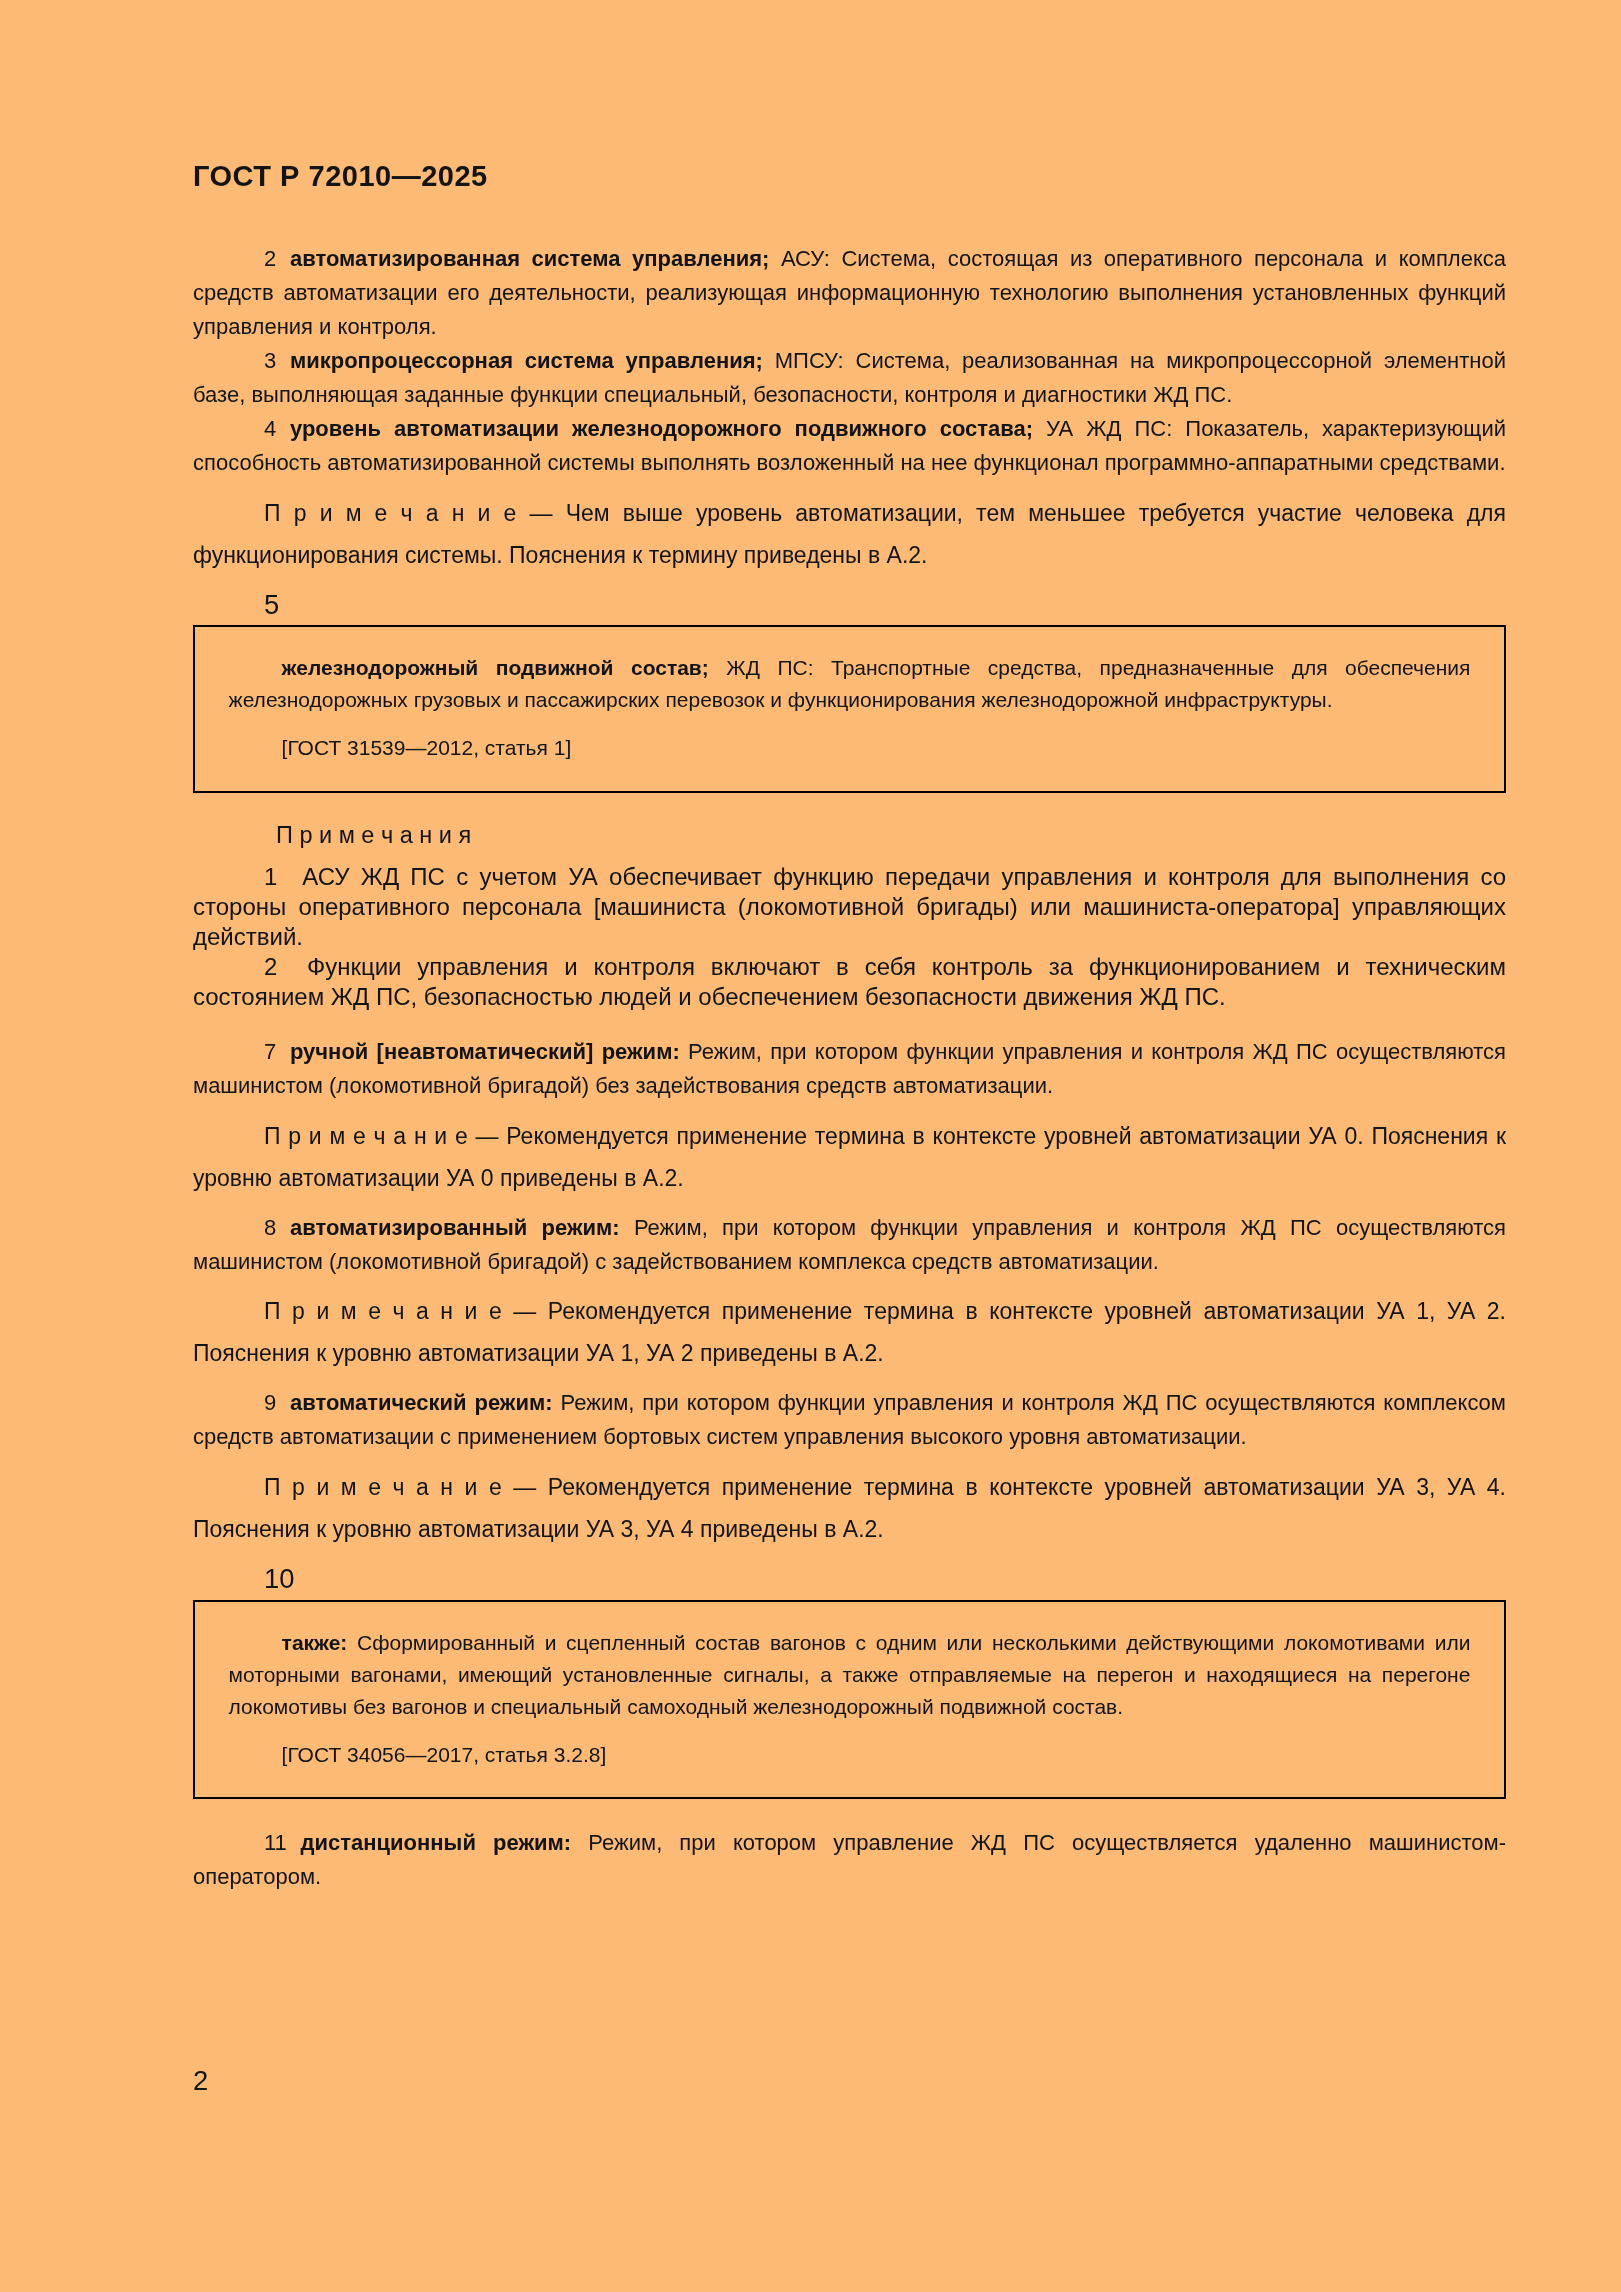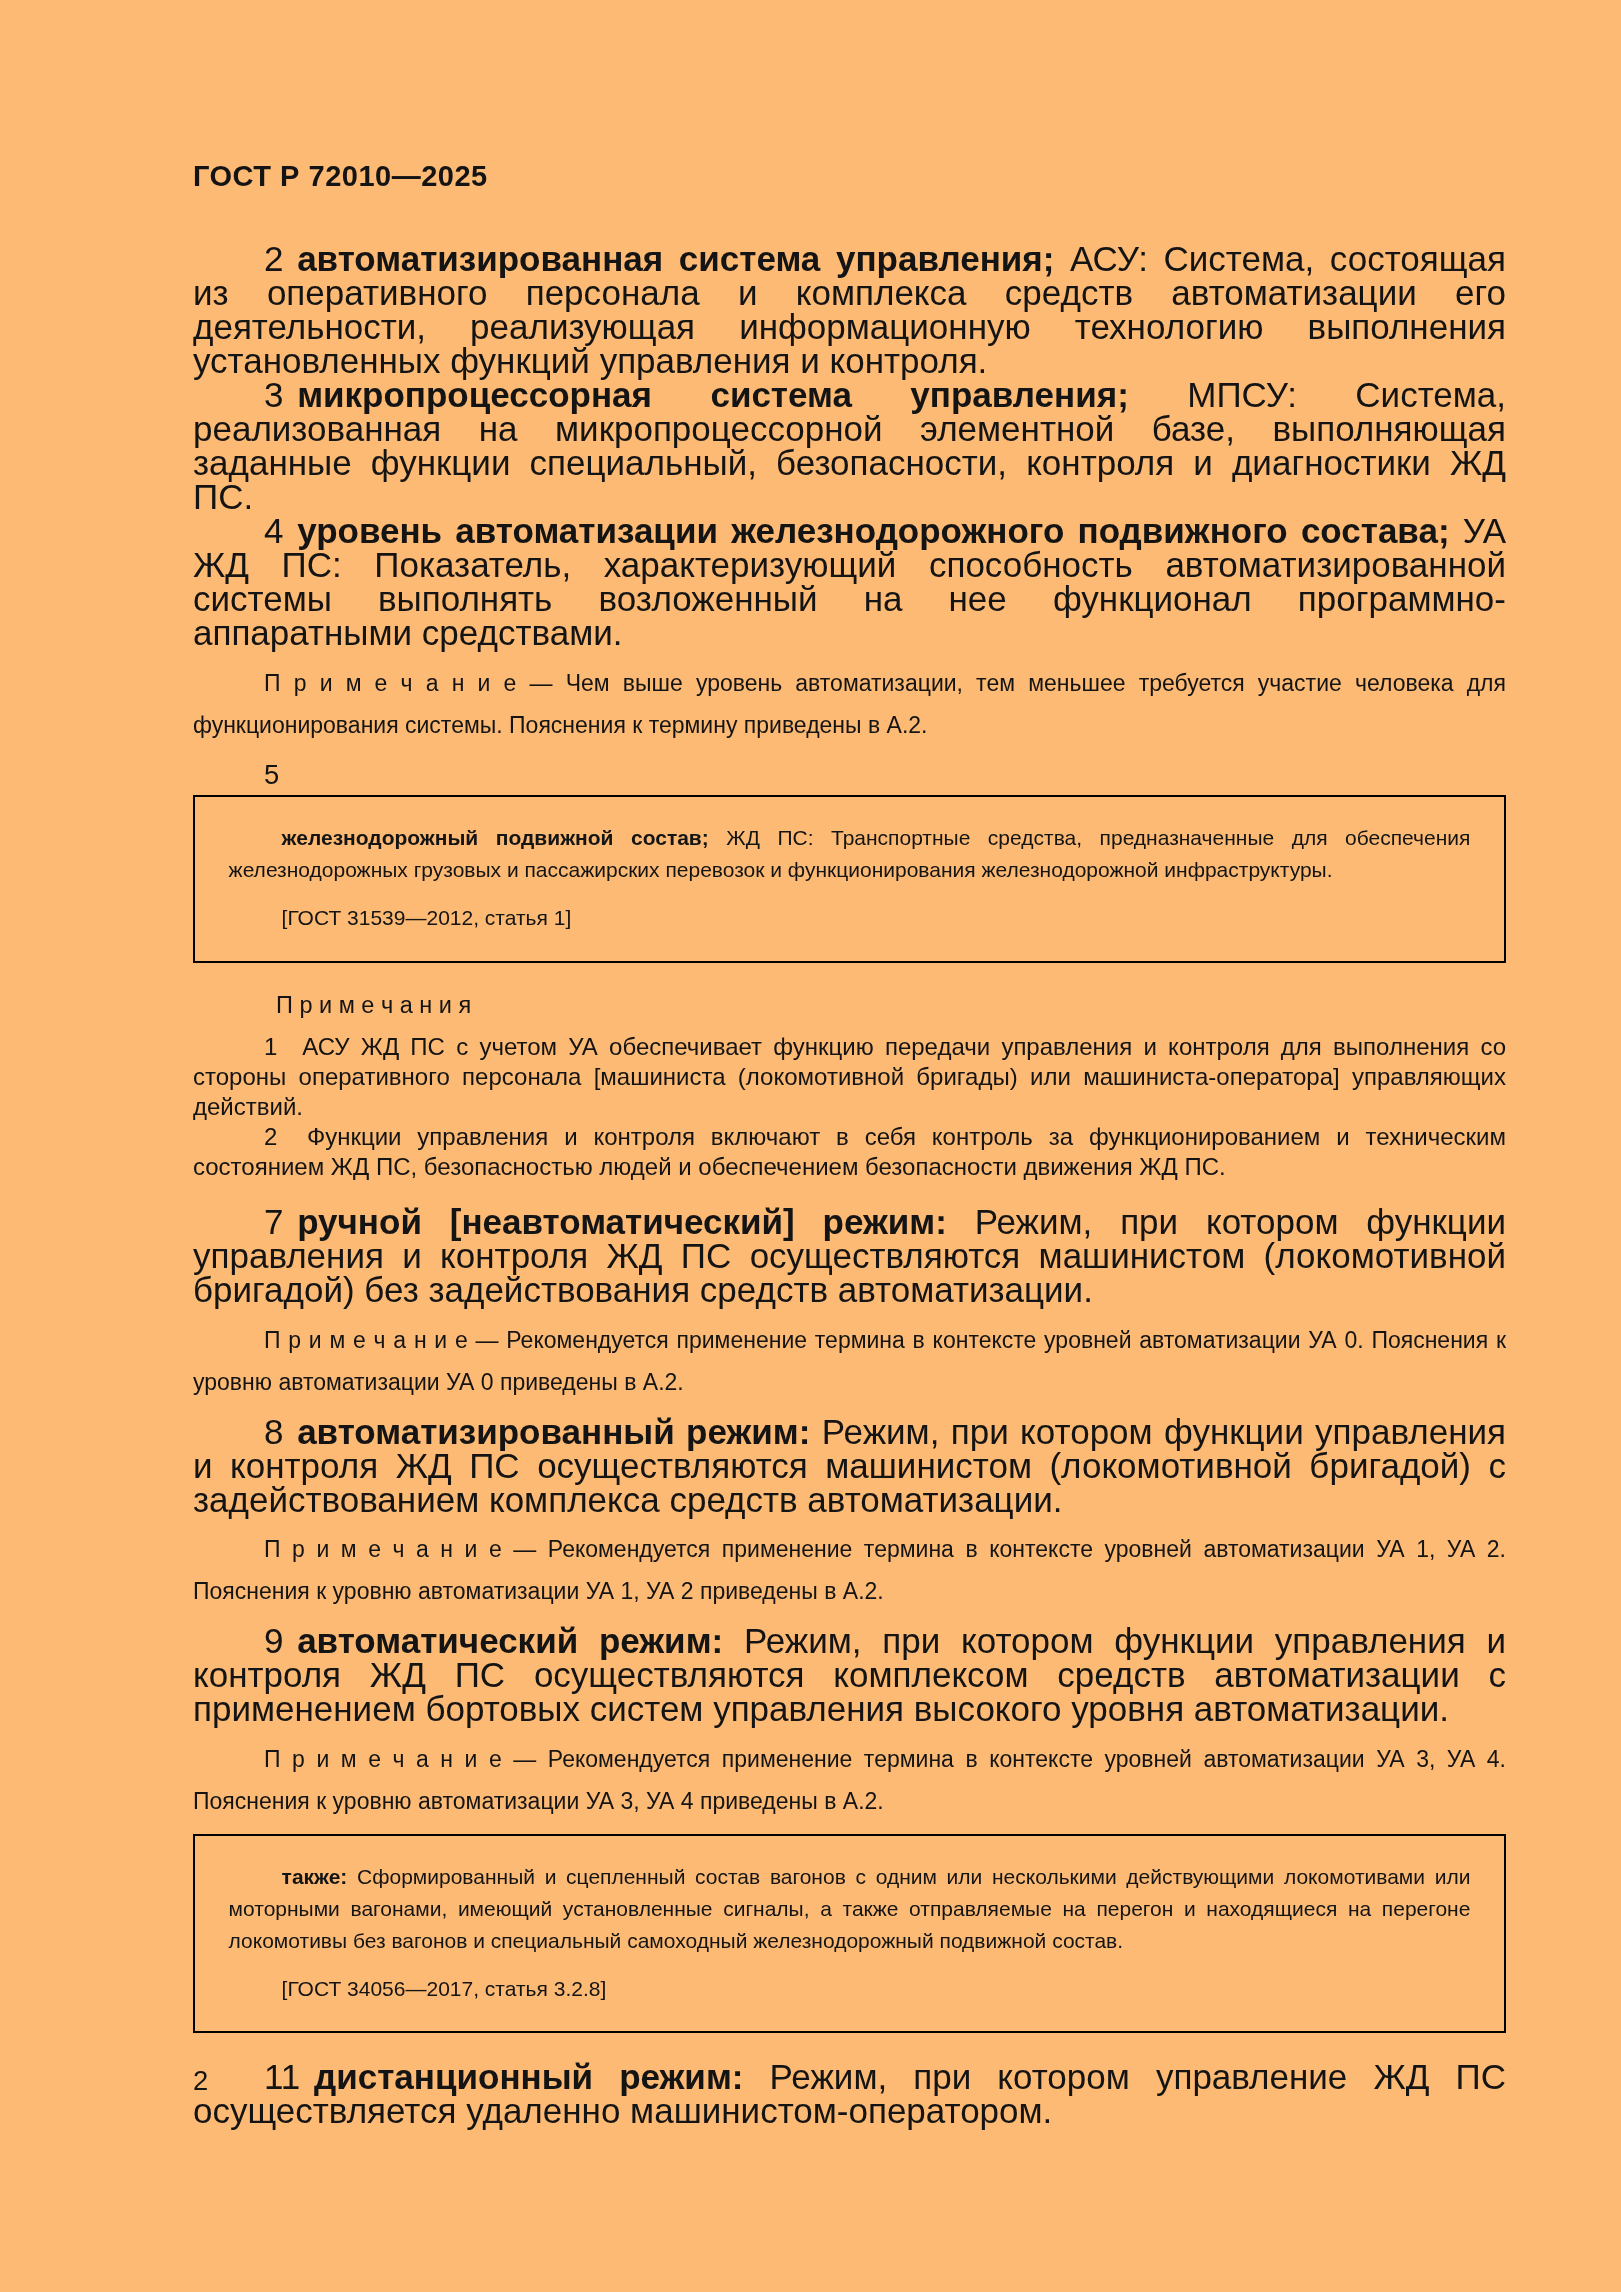--- a/index.html
+++ b/index.html
@@ -18,21 +18,21 @@
     top: 160px;
     width: 1313px;
   }
   .doc-header {
     font-size: 29px;
     font-weight: bold;
     letter-spacing: 0.5px;
     margin: 0 0 49px 0;
   }
   p.term {
-    font-size: 35px;
+    font-size: 22px;
     line-height: 34px;
     text-align: justify;
     text-indent: 71px;
     margin: 0;
   }
   .term-num { margin-right: 13.7px; }
   .term-name { font-weight: bold; }
   .note {
     font-size: 23px;
     line-height: 42px;
@@ -116,20 +116,21 @@
     <p class="note"><span class="note-label">П р и м е ч а н и е</span><span> — Рекомендуется применение термина в контексте уровней автоматизации УА 0. Пояснения к уровню автоматизации УА 0 приведены в А.2.</span></p>
 
     <p class="term"><span class="term-num">8</span><span class="term-name">автоматизированный режим:</span><span> Режим, при котором функции управления и контроля ЖД ПС осуществляются машинистом (локомотивной бригадой) с задействованием комплекса средств автоматизации.</span></p>
 
     <p class="note"><span class="note-label">П р и м е ч а н и е</span><span> — Рекомендуется применение термина в контексте уровней автоматизации УА 1, УА 2. Пояснения к уровню автоматизации УА 1, УА 2 приведены в А.2.</span></p>
 
     <p class="term"><span class="term-num">9</span><span class="term-name">автоматический режим:</span><span> Режим, при котором функции управления и контроля ЖД ПС осуществляются комплексом средств автоматизации с применением бортовых систем управления высокого уровня автоматизации.</span></p>
 
     <p class="note"><span class="note-label">П р и м е ч а н и е</span><span> — Рекомендуется применение термина в контексте уровней автоматизации УА 3, УА 4. Пояснения к уровню автоматизации УА 3, УА 4 приведены в А.2.</span></p>
 
+    <p class="standalone-num">10</p>
 
     <div class="quote-box">
       <p><span class="term-name">также:</span><span> Сформированный и сцепленный состав вагонов с одним или несколькими действующими локомотивами или моторными вагонами, имеющий установленные сигналы, а также отправляемые на перегон и находящиеся на перегоне локомотивы без вагонов и специальный самоходный железнодорожный подвижной состав.</span></p>
       <p class="quote-source">[ГОСТ 34056—2017, статья 3.2.8]</p>
     </div>
 
     <p class="term"><span class="term-num">11</span><span class="term-name">дистанционный режим:</span><span> Режим, при котором управление ЖД ПС осуществляется удаленно машинистом-оператором.</span></p>
 
   </div>
 

